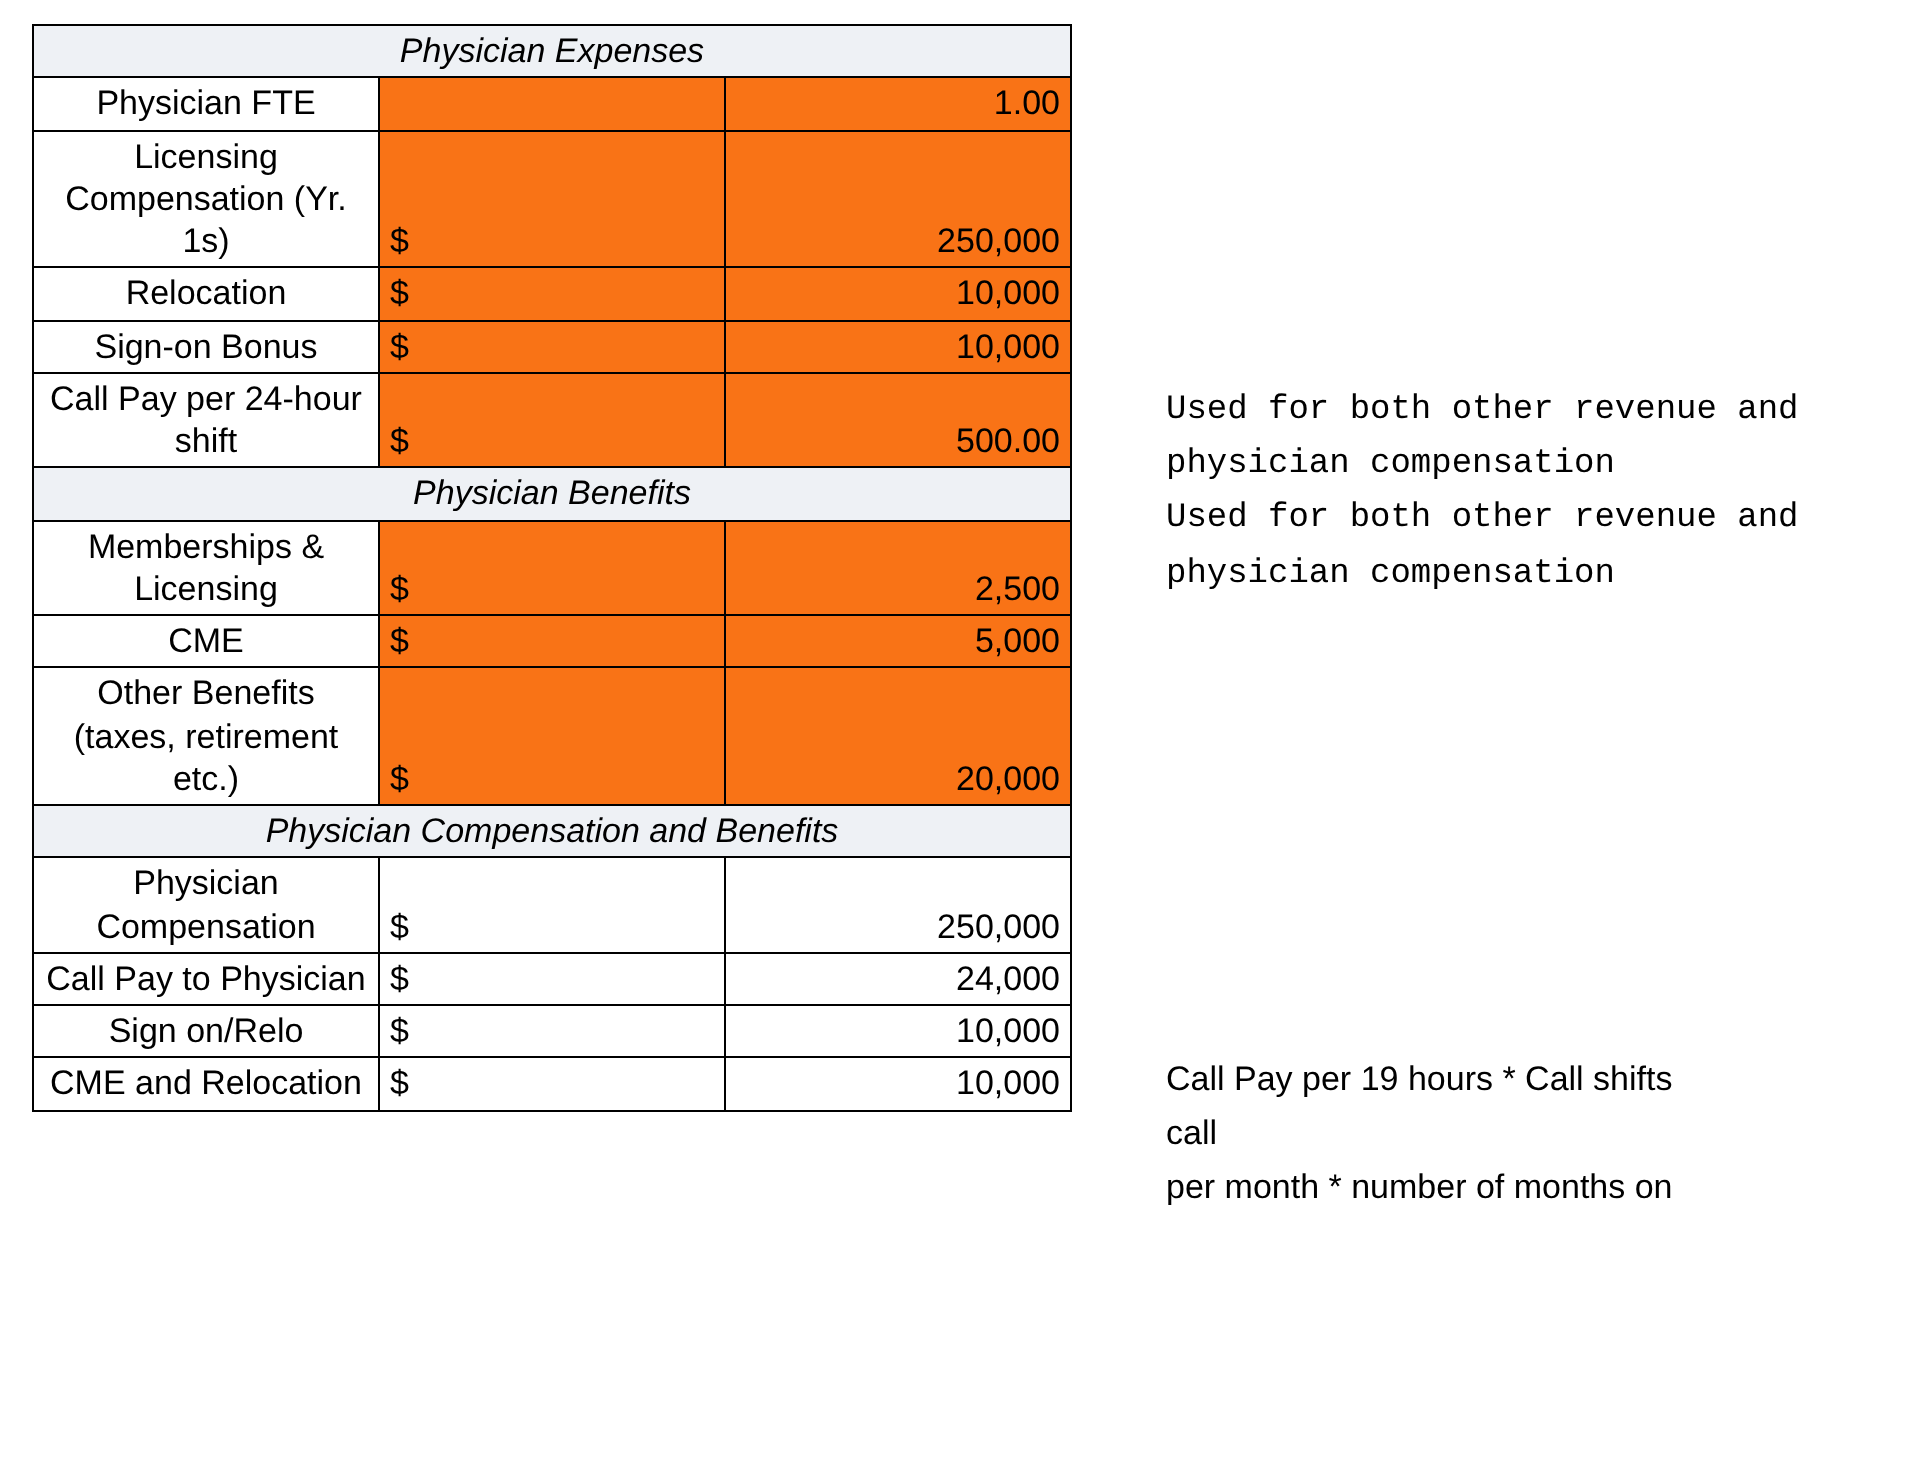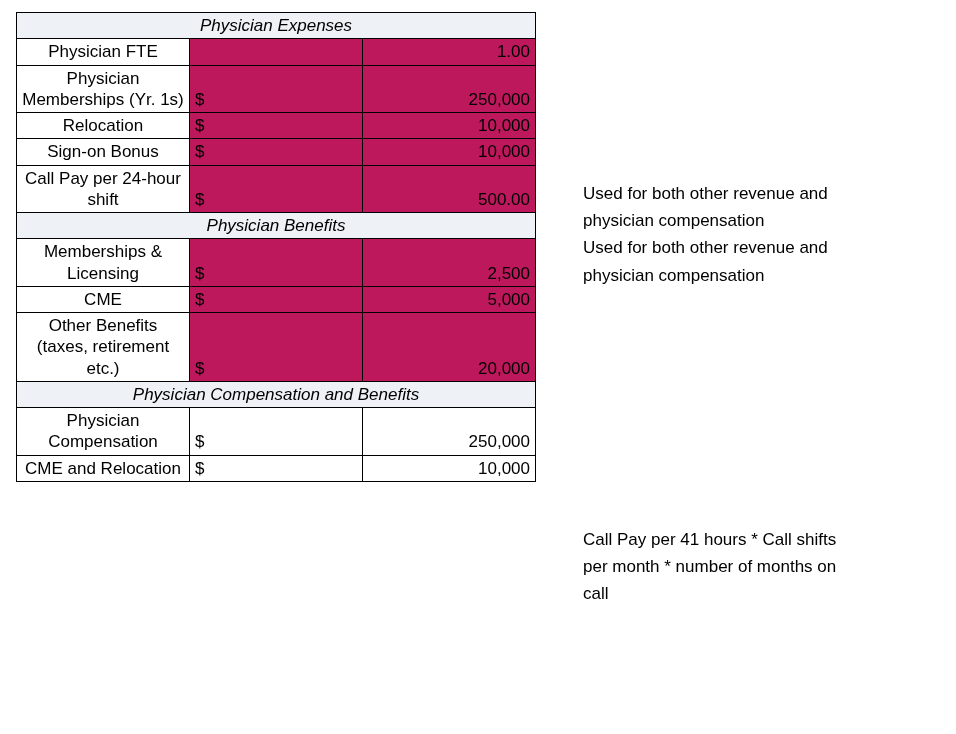--- a/index.html
+++ b/index.html
@@ -50,21 +50,21 @@
     text-align: right;
     padding-right: 8px;
   }
   .section {
     background: #eef1f5;
     text-align: center;
     font-style: italic;
     font-size: 17px;
   }
   .yellow {
-    background: #be185d;
+    background: #f97316;
   }
   .tall {
     height: 58px;
   }
   .tall2 {
     height: 56px;
   }
   .tall3 {
     height: 50px;
   }
@@ -72,22 +72,23 @@
     height: 78px;
   }
   .notes {
     position: absolute;
     font-size: 17px;
     line-height: 1.6;
     color: #000000;
   }
   .note-1 {
     left: 583px;
-    top: 180px;
+    top: 192px;
     width: 340px;
+    font-family: Liberation Mono, monospace;
   }
   .note-2 {
     left: 583px;
     top: 526px;
     width: 350px;
   }
   .note-line { display: block; }
 </style>
 </head>
 <body>
@@ -97,21 +98,21 @@
     <tbody>
       <tr>
         <td class="section" colspan="3">Physician Expenses</td>
       </tr>
       <tr>
         <td class="label">Physician FTE</td>
         <td class="cur yellow"></td>
         <td class="val yellow">1.00</td>
       </tr>
       <tr>
-        <td class="label">Physician Memberships (Yr. 1s)</td>
+        <td class="label">Licensing Compensation (Yr. 1s)</td>
         <td class="cur yellow">$</td>
         <td class="val yellow">250,000</td>
       </tr>
       <tr>
         <td class="label">Relocation</td>
         <td class="cur yellow">$</td>
         <td class="val yellow">10,000</td>
       </tr>
       <tr>
         <td class="label">Sign-on Bonus</td>
@@ -143,32 +144,42 @@
       </tr>
       <tr>
         <td class="section" colspan="3">Physician Compensation and Benefits</td>
       </tr>
       <tr>
         <td class="label">Physician Compensation</td>
         <td class="cur">$</td>
         <td class="val">250,000</td>
       </tr>
       <tr>
+        <td class="label tall4">Call Pay to Physician</td>
+        <td class="cur tall4">$</td>
+        <td class="val tall4">24,000</td>
+      </tr>
+      <tr>
+        <td class="label">Sign on/Relo</td>
+        <td class="cur">$</td>
+        <td class="val">10,000</td>
+      </tr>
+      <tr>
         <td class="label">CME and Relocation</td>
         <td class="cur">$</td>
         <td class="val">10,000</td>
       </tr>
     </tbody>
   </table>
 </div>
 
 <div class="notes note-1">
   <span class="note-line">Used for both other revenue and</span>
   <span class="note-line">physician compensation</span>
   <span class="note-line">Used for both other revenue and</span>
   <span class="note-line">physician compensation</span>
 </div>
 
 <div class="notes note-2">
-  <span class="note-line"> Call Pay per 41 hours * Call shifts</span>
+  <span class="note-line"> Call Pay per 19 hours * Call shifts</span>
+  <span class="note-line">call</span>
   <span class="note-line">per month * number of months on</span>
-  <span class="note-line">call</span>
 </div>
 
 </body></html>

